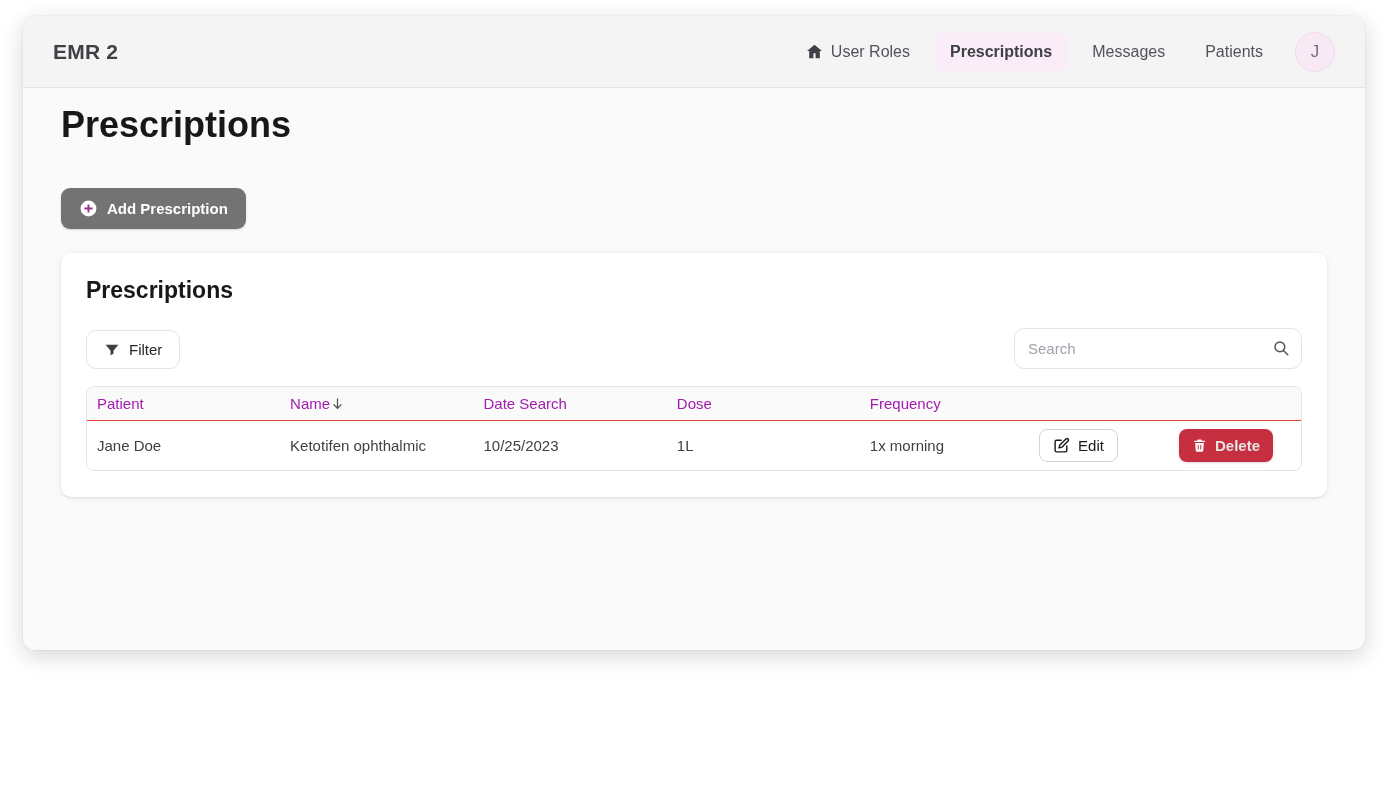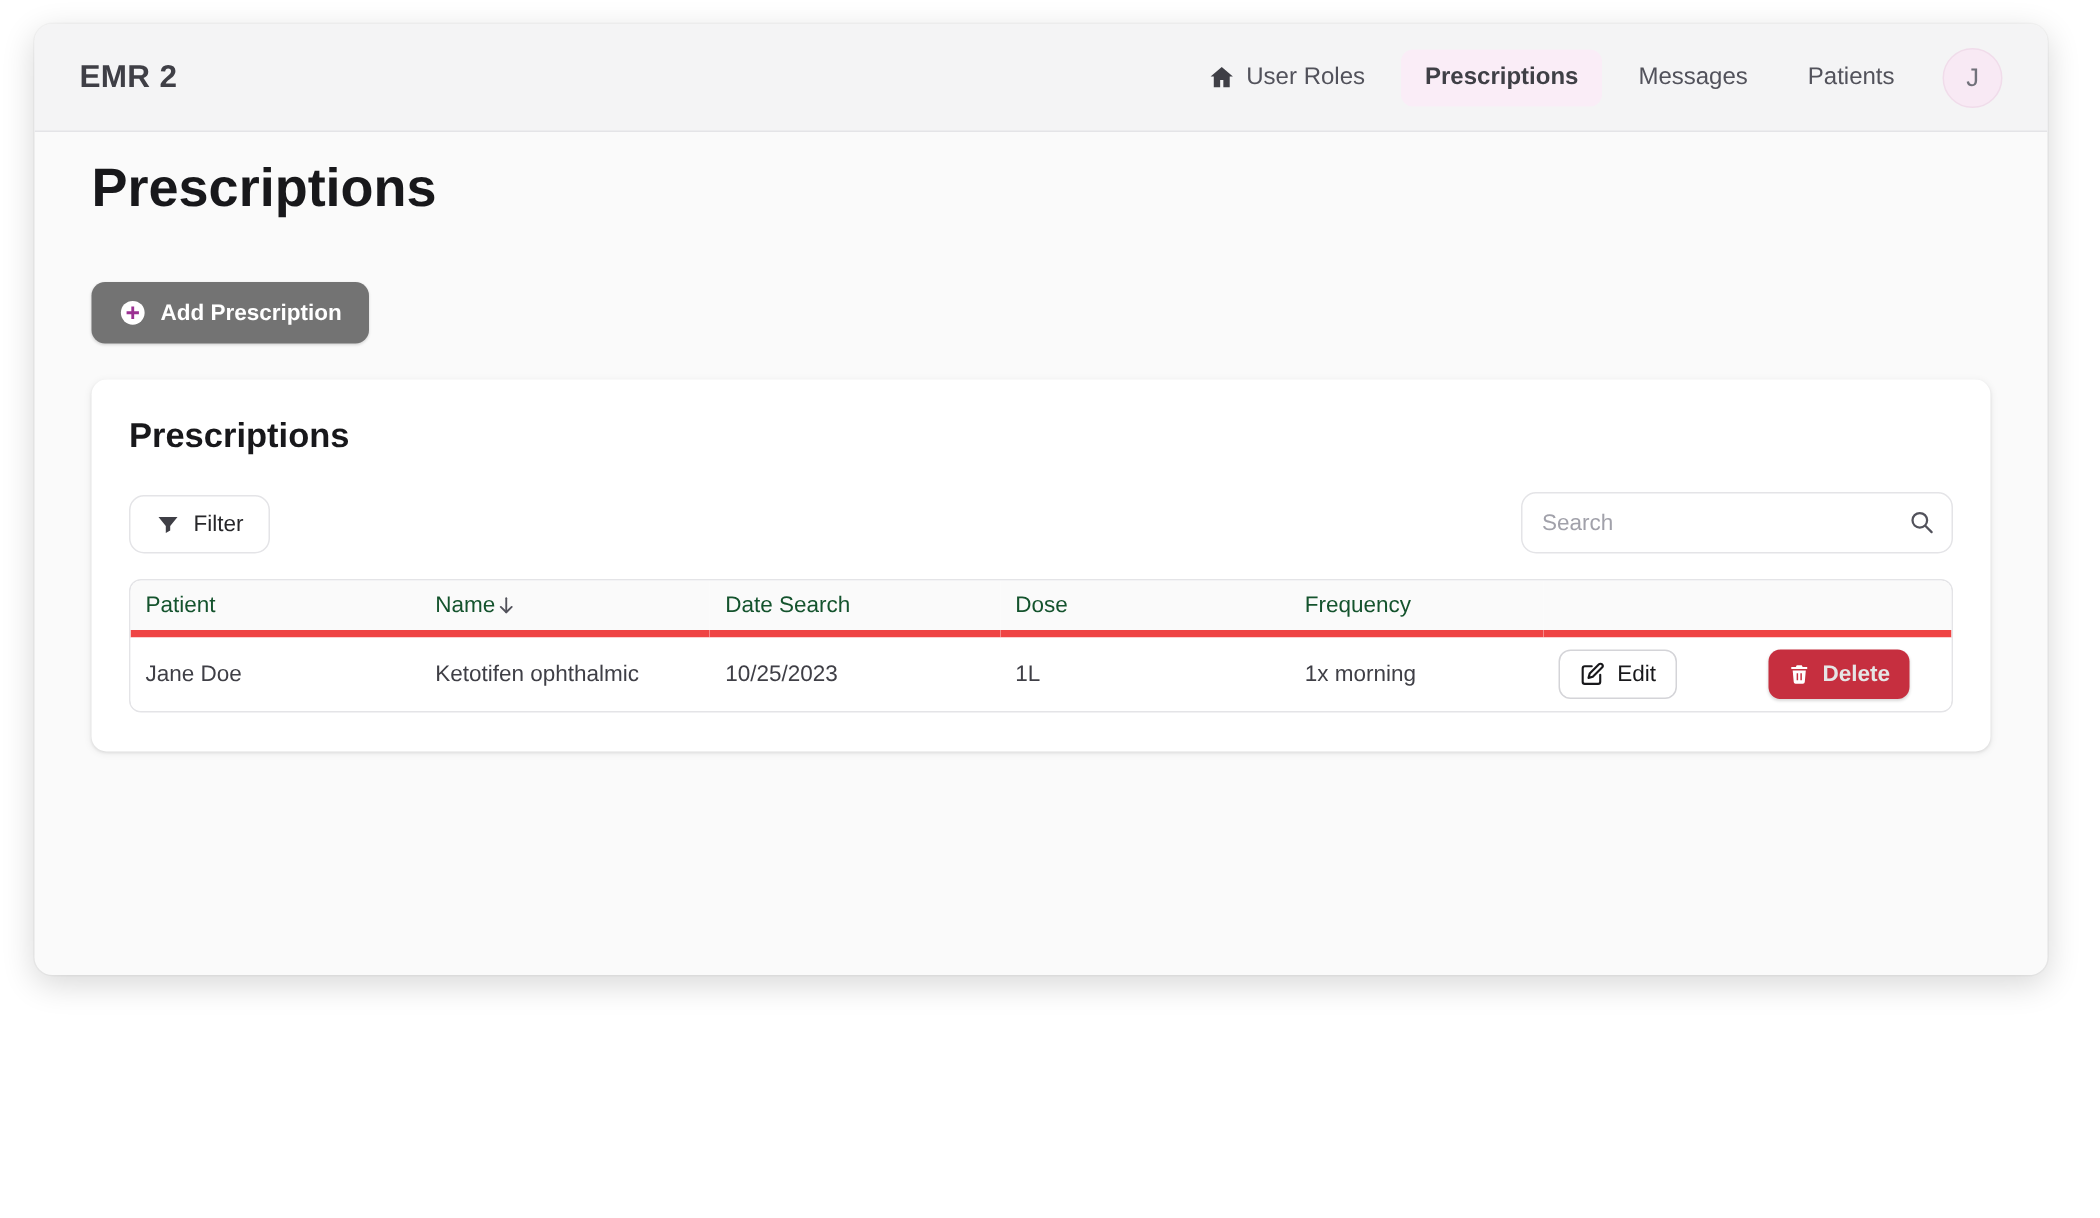--- a/index.html
+++ b/index.html
@@ -65,22 +65,22 @@
     padding: 0 38px 0 13px; font-size: 15px; color: #18181b; font-family: inherit;
     outline: none;
   }
   .search input::placeholder { color: #a1a1aa; }
   .search .mag { position: absolute; right: 12px; top: 11px; }
 
   
   .table-wrap { margin-top: 17px; border: 1px solid #e4e4e7; border-radius: 8px; overflow: hidden; }
   table { width: 100%; border-collapse: separate; border-spacing: 0; font-size: 15px; }
   thead th {
-    background: #fafafa; text-align: left; font-weight: 400; color: #14532d;
-    padding: 8px 10px; border-bottom: 5px solid #ef4444;
+    background: #fafafa; text-align: left; font-weight: 400; color: #a21caf;
+    padding: 8px 10px; border-bottom: 1px solid #ef4444;
   }
   th.sortable .th-inner { display: flex; align-items: center; justify-content: flex-start; padding-right: 6px; }
   tbody td { padding: 0 10px; height: 49px; vertical-align: middle; color: #3f3f46; background: #fff; }
   .col-patient { width: 16%; } .col-name { width: 16%; } .col-date { width: 16%; }
   .col-dose { width: 16%; } .col-freq { width: 14%; } .col-actions { width: 22%; }
 
   .actions-cell { display: flex; align-items: flex-start; justify-content: flex-end; gap: 61px; padding-right: 18px; }
   .btn-edit {
     gap: 8px; background: #fff; border: 1px solid #d4d4d8; border-radius: 8px;
     padding: 7px 13px; font-size: 15px; font-weight: 500; color: #18181b;

